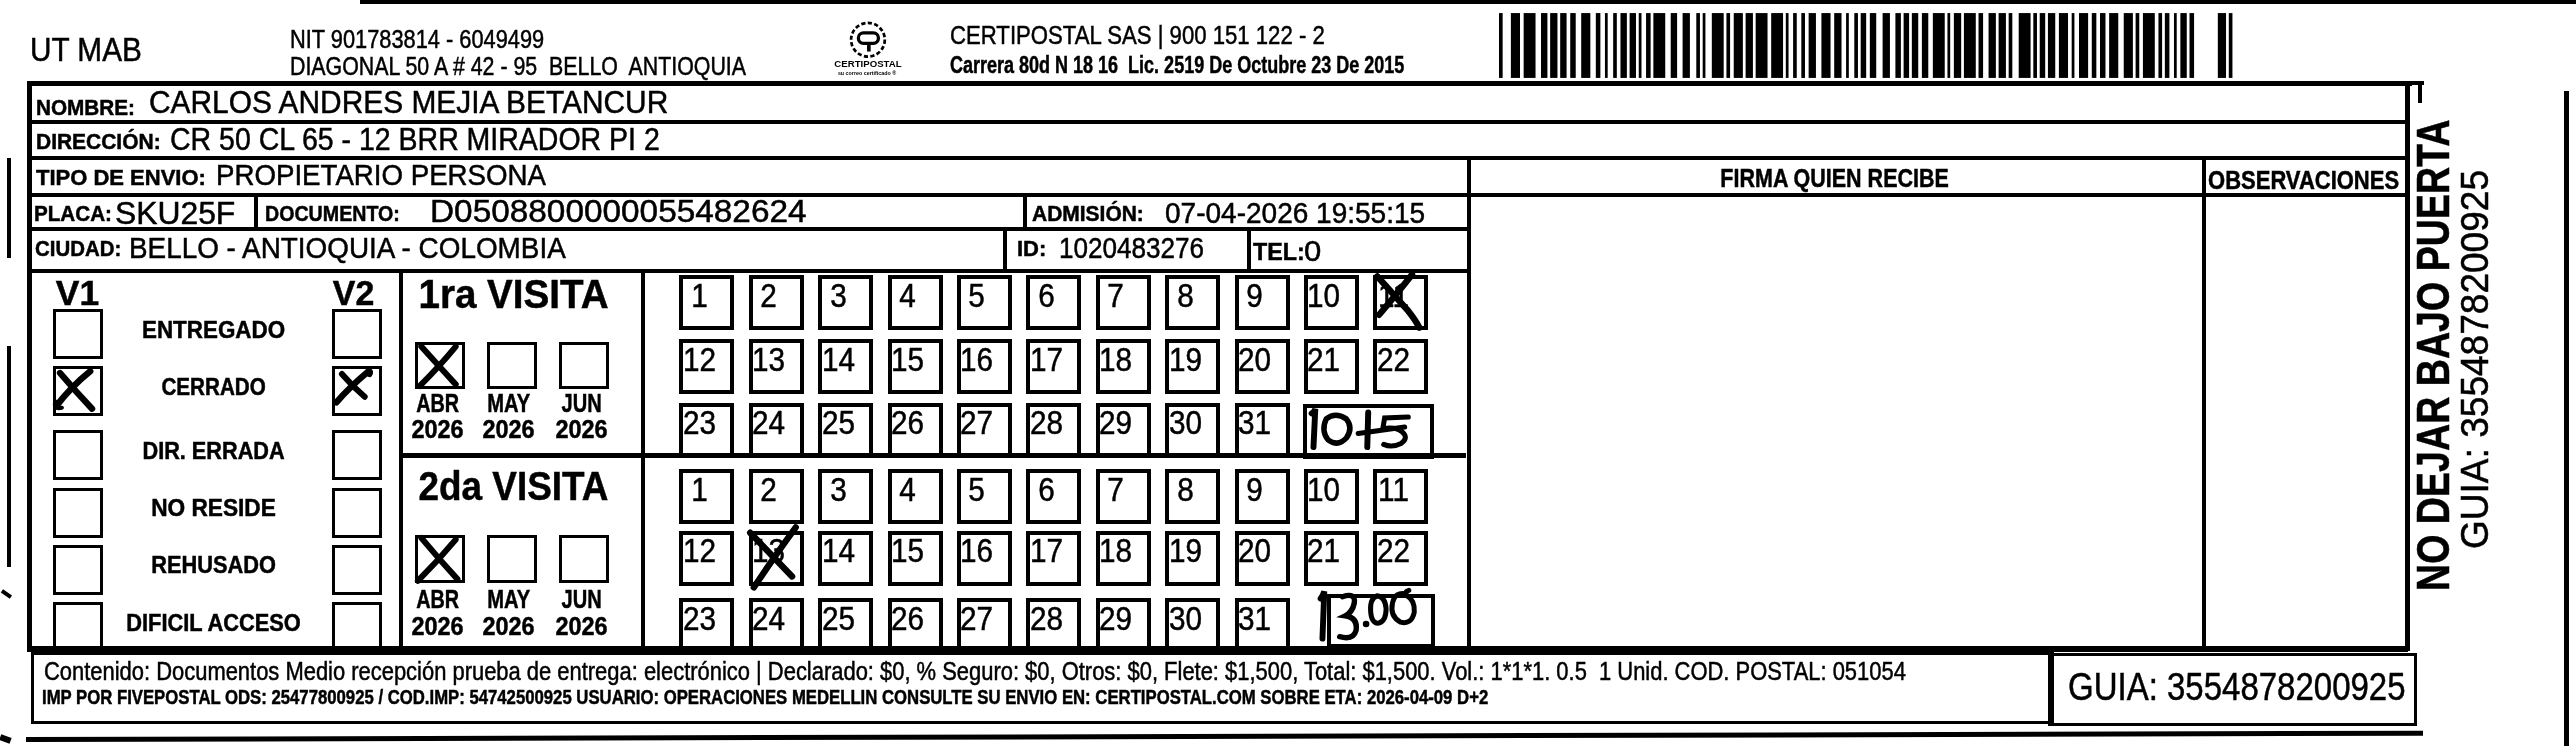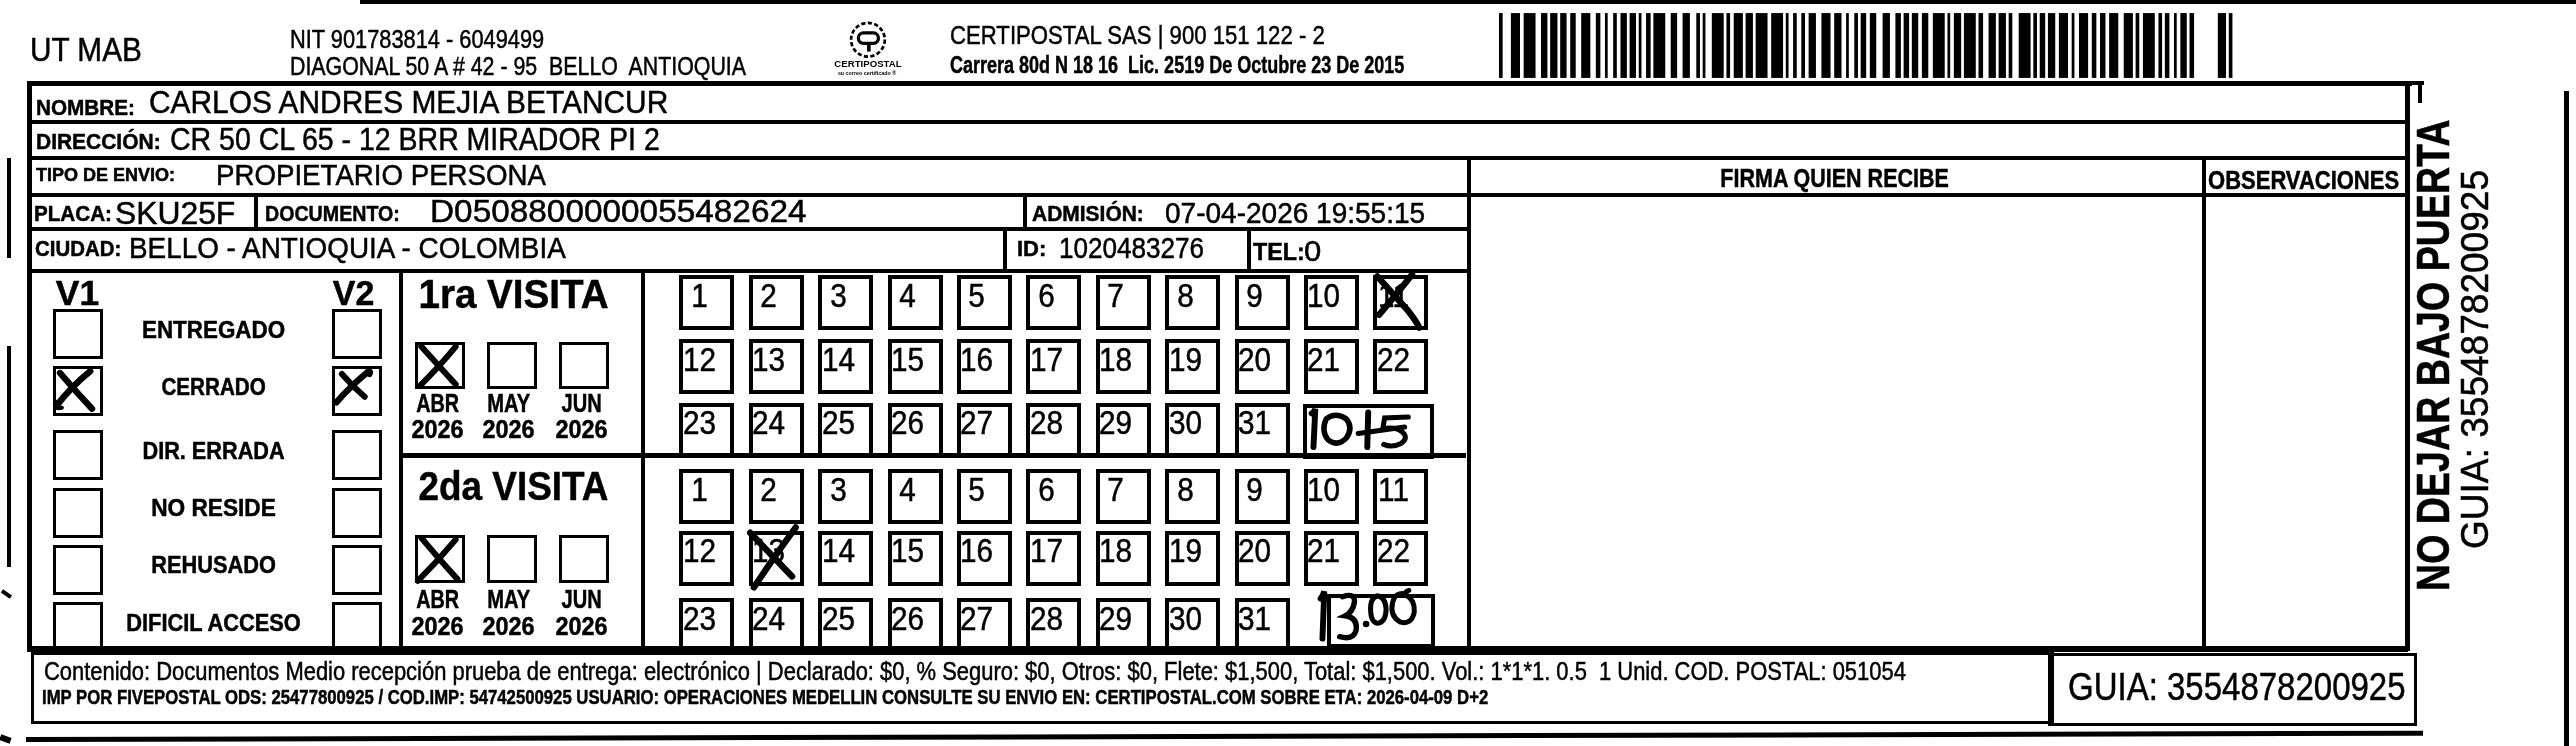--- a/index.html
+++ b/index.html
@@ -28,21 +28,21 @@
 <div class="t" style="left:950px;top:52px;font-size:24px;font-weight:700;transform:scaleX(0.750);transform-origin:0 0;">Carrera 80d N 18 16&nbsp; Lic. 2519 De Octubre 23 De 2015</div>
 
 <div class="t" style="left:36px;top:96px;font-size:22px;font-weight:700;transform:scaleX(0.942);transform-origin:0 0;">NOMBRE:</div>
 
 <div class="t" style="left:149px;top:86px;font-size:32px;font-weight:400;transform:scaleX(0.934);transform-origin:0 0;">CARLOS ANDRES MEJIA BETANCUR</div>
 
 <div class="t" style="left:36px;top:130px;font-size:22px;font-weight:700;transform:scaleX(0.953);transform-origin:0 0;">DIRECCIÓN:</div>
 
 <div class="t" style="left:170px;top:124px;font-size:31px;font-weight:400;transform:scaleX(0.919);transform-origin:0 0;">CR 50 CL 65 - 12 BRR MIRADOR PI 2</div>
 
-<div class="t" style="left:36px;top:166px;font-size:18px;font-weight:700;">TIPO DE ENVIO:</div>
+<div class="t" style="left:36px;top:166px;font-size:22px;font-weight:700;">TIPO DE ENVIO:</div>
 
 <div class="t" style="left:216px;top:160px;font-size:29px;font-weight:400;transform:scaleX(0.954);transform-origin:0 0;">PROPIETARIO PERSONA</div>
 
 <div class="t" style="left:34px;top:202px;font-size:22px;font-weight:700;transform:scaleX(0.938);transform-origin:0 0;">PLACA:</div>
 
 <div class="t" style="left:115px;top:198px;font-size:31px;font-weight:400;transform:scaleX(1.027);transform-origin:0 0;">SKU25F</div>
 
 <div class="t" style="left:265px;top:202px;font-size:22px;font-weight:700;transform:scaleX(0.892);transform-origin:0 0;">DOCUMENTO:</div>
 
 <div class="t" style="left:430px;top:196px;font-size:31px;font-weight:400;transform:scaleX(1.076);transform-origin:0 0;">D0508800000055482624</div>

